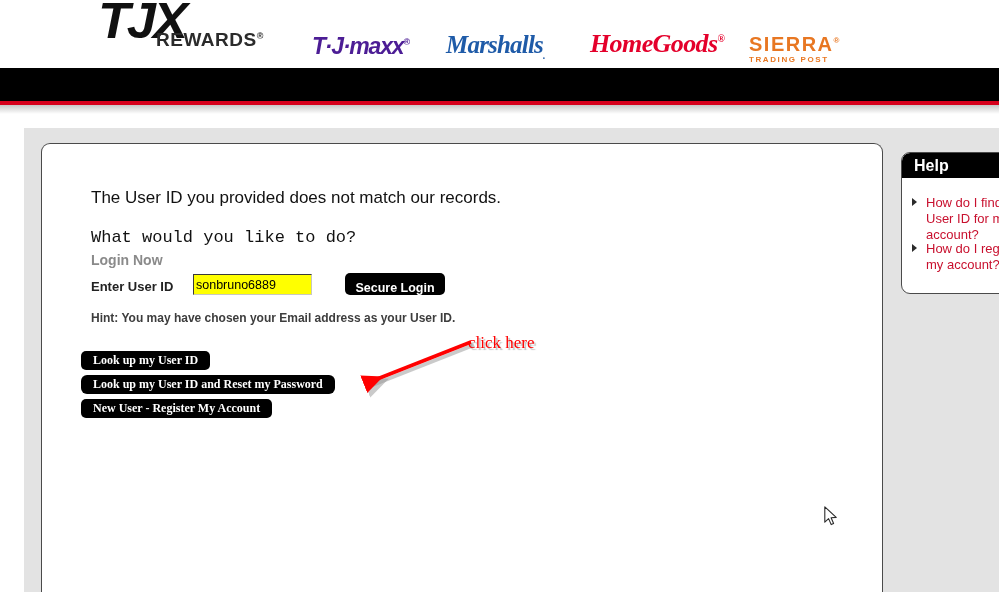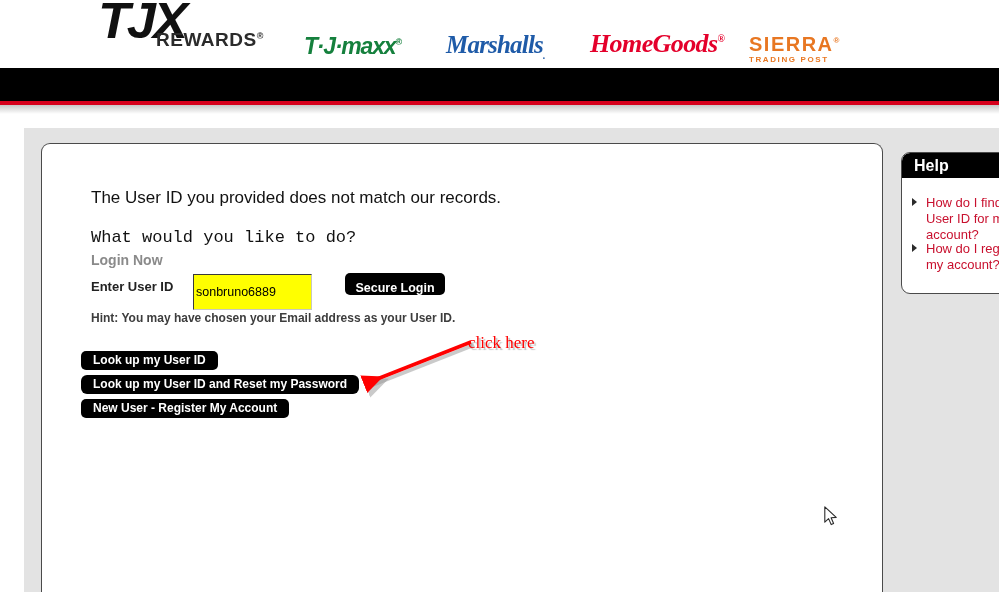--- a/index.html
+++ b/index.html
@@ -46,26 +46,26 @@
   #tjx-rewards-word {
     left: 56px; top: 33px;
     font-size: 19px;
     font-weight: bold;
     letter-spacing: 0.5px;
     color: #2b2b2b;
   }
   #tjx-rewards-word sup { font-size: 9px; }
 
   #tjmaxx-logo {
-    left: 304px; top: 33px;
+    left: 312px; top: 33px;
     font-size: 23px;
     font-weight: bold;
     font-style: italic;
     letter-spacing: -1.2px;
-    color: #15803d;
+    color: #4c1d95;
   }
   #tjmaxx-logo sup { font-size: 9px; font-style: normal; }
 
   #marshalls-logo {
     left: 446px; top: 31px;
     font-size: 25px;
     font-weight: bold;
     font-style: italic;
     letter-spacing: -0.8px;
     color: #1F5BA8;
@@ -174,21 +174,21 @@
     position: absolute;
     left: 49px; top: 135px;
     font-size: 13px;
     font-weight: bold;
     color: #222222;
     white-space: nowrap;
   }
   #userid-input {
     position: absolute;
     left: 151px; top: 130px;
-    width: 119px; height: 36px;
+    width: 119px; height: 21px;
     background: #FFFF00;
     border: 1px solid #3a3a3a;
     border-right-color: #c8c8c0;
     border-bottom-color: #c8c8c0;
     box-sizing: border-box;
     font-family: "Liberation Sans", sans-serif;
     font-size: 12.5px;
     color: #000000;
     padding: 0 2px;
     outline: none;
@@ -218,21 +218,21 @@
 
   
   .action-button {
     position: absolute;
     left: 39px;
     height: 19px;
     background: #000000;
     border: none;
     border-radius: 5px;
     color: #ffffff;
-    font-family: Liberation Sans, sans-serif;
+    font-family: Liberation Serif, serif;
     font-size: 12px;
     font-weight: bold;
     cursor: pointer;
     padding: 0 12px;
     text-align: center;
     white-space: nowrap;
     line-height: 19px;
   }
   #btn-lookup-userid { top: 207px; }
   #btn-lookup-reset  { top: 231px; border-radius: 6px; }

